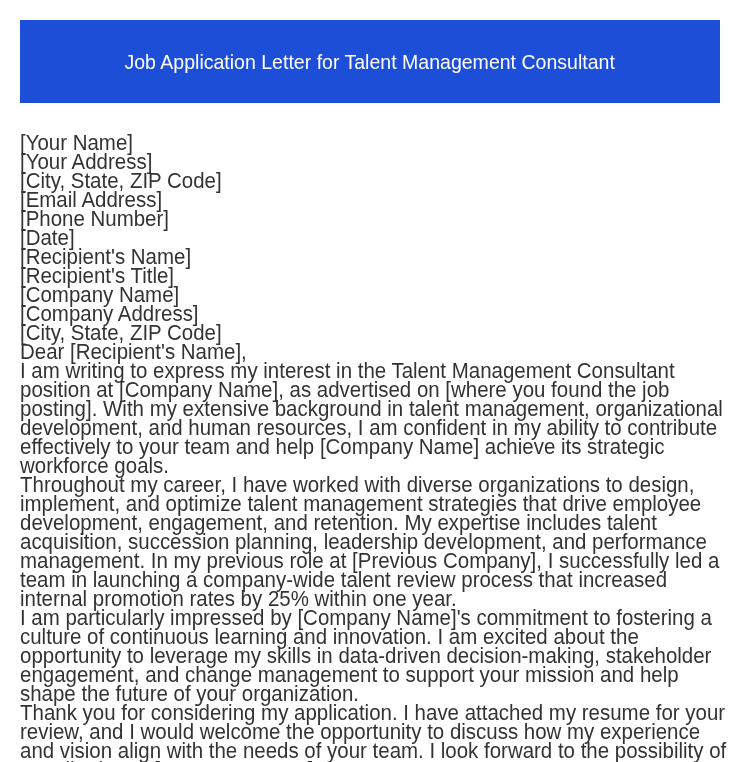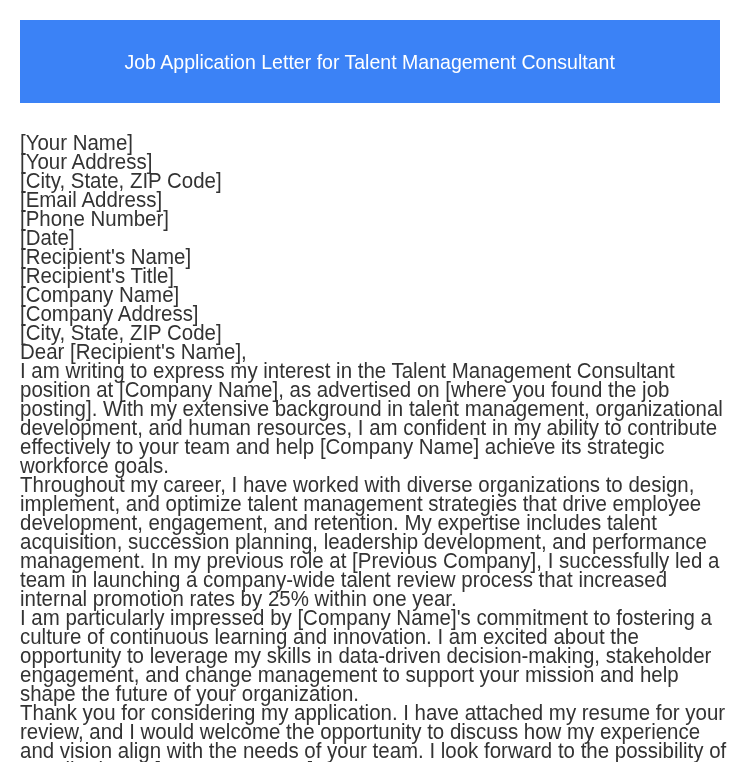--- a/index.html
+++ b/index.html
@@ -13,21 +13,21 @@
       font-family: "Liberation Sans", sans-serif;
       color: #333333;
       overflow: hidden;
     }
     .header {
       position: absolute;
       left: 20px;
       top: 20px;
       width: 700px;
       height: 83px;
-      background: #3b82f6;
+      background: #1d4ed8;
       display: flex;
       align-items: center;
       justify-content: center;
     }
     .header h1 {
       margin: 0;
       font-weight: normal;
       font-size: 21px;
       color: #ffffff;
       letter-spacing: 0px;

